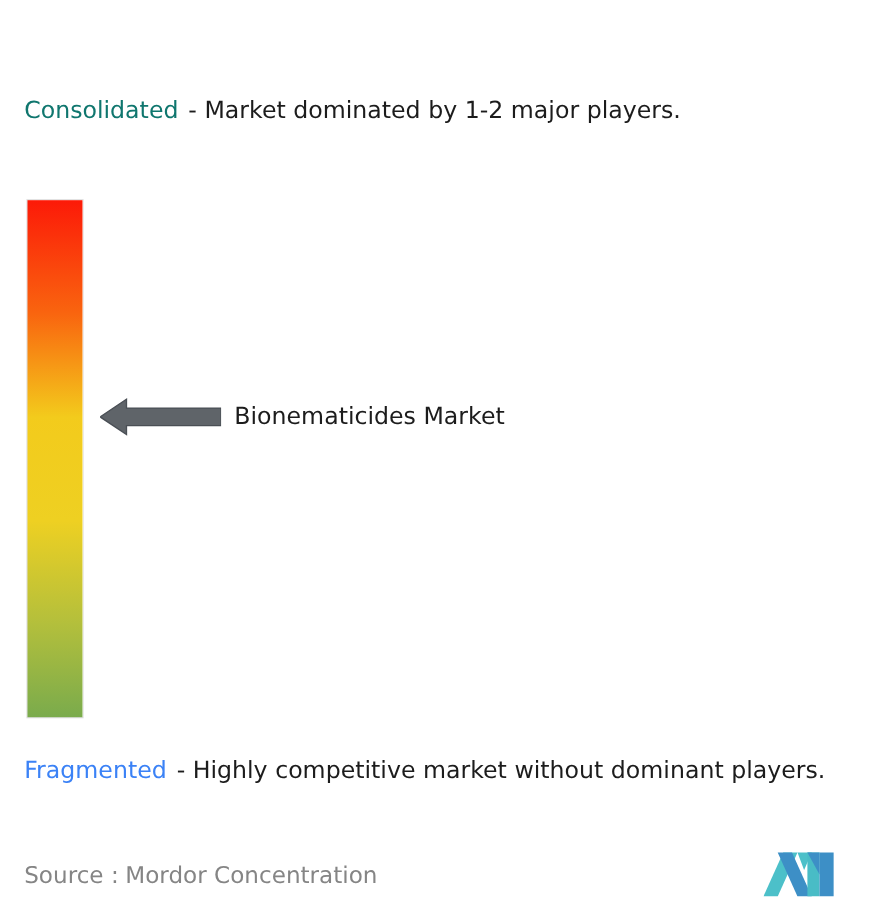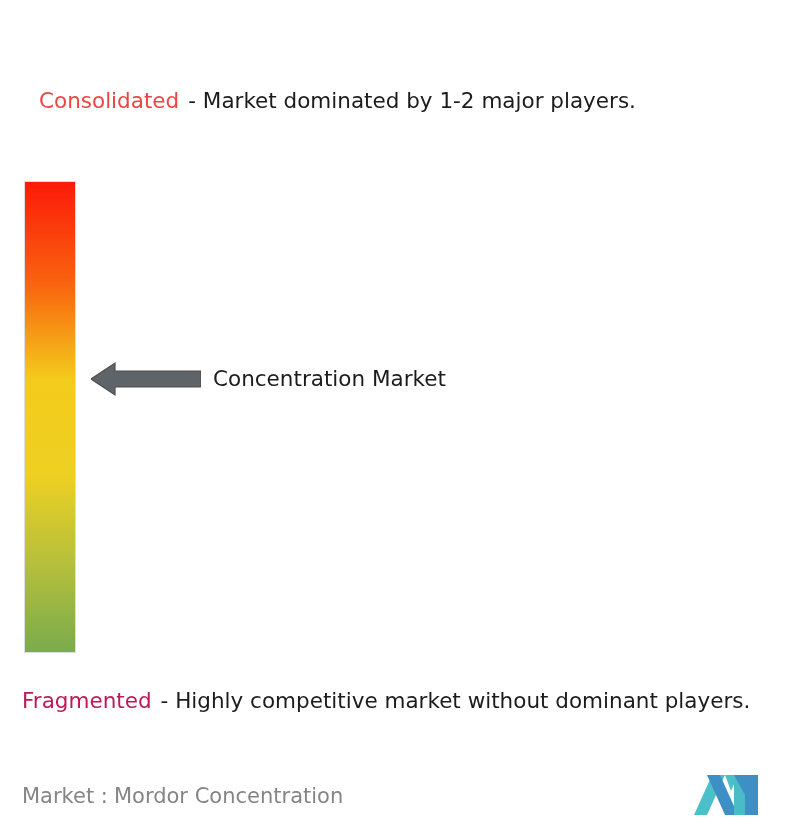--- a/index.html
+++ b/index.html
@@ -45,22 +45,22 @@
     line-height: 30px;
     font-weight: 400;
     color: #1c1c1c;
   }
   .caption-top { top: 86px; }
   .caption-bottom { top: 686px; }
 
   .kw {
     font-weight: 400;
   }
-  .kw-consolidated { color: #ef4444; margin-left: 17px; }
-  .kw-fragmented  { color: #be185d; }
+  .kw-consolidated { color: #0f766e; }
+  .kw-fragmented  { color: #3b82f6; }
   .kw-gap { display: inline-block; width: 9px; }
 
   
   .scale-bar {
     position: absolute;
     left: 25px;
     top: 182px;
     width: 50px;
     height: 470px;
     background: linear-gradient(
@@ -131,29 +131,29 @@
   </div>
 
   <div class="scale-bar" style="background: linear-gradient(rgb(252, 26, 8) 0%, rgb(249, 101, 15) 22%, rgb(243, 203, 28) 42%, rgb(238, 208, 34) 62%, rgb(179, 191, 60) 82%, rgb(122, 171, 76) 100%);"></div>
 
   <div class="pointer" style="top: 358.4px;">
     <span>
       <svg class="arrow-svg" width="110" height="36" viewBox="0 0 110 36" aria-hidden="true">
         <polygon points="0,18 24,2 24,10 110,10 110,26 24,26 24,34" fill="#5f6469" stroke="#4a4f55" stroke-width="1.2"></polygon>
       </svg>
     </span>
-    <span class="pointer-label">Concentration Market</span>
+    <span class="pointer-label">Bionematicides Market</span>
   </div>
 
   <div class="caption caption-bottom">
     <span class="kw kw-fragmented">Fragmented</span><span class="kw-gap"></span><span>- Highly competitive market without dominant players.</span>
   </div>
 
   <div class="source-line">
-    <span>Market :</span><span class="source-sep"></span><span>Mordor Concentration</span>
+    <span>Source :</span><span class="source-sep"></span><span>Mordor Concentration</span>
   </div>
 
   <div class="brand-logo">
     <svg width="64" height="44" viewBox="0 0 64 44" aria-hidden="true">
 
       <polygon points="0,44 13,44 31,4 18,4" fill="#4cc0c9"></polygon>
 
       <polygon points="13,4 26,4 44,44 31,44" fill="#3d8fc6"></polygon>
 
       <polygon points="31,4 44,4 37,20" fill="#4cc0c9"></polygon>

